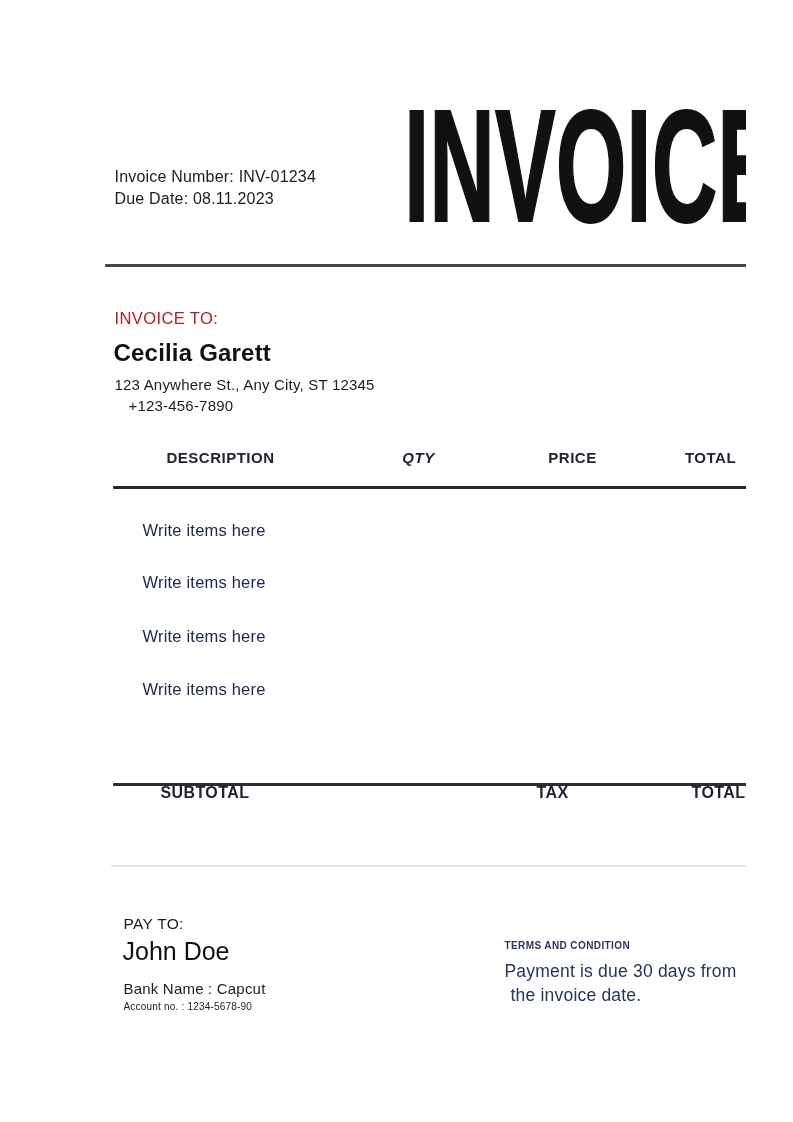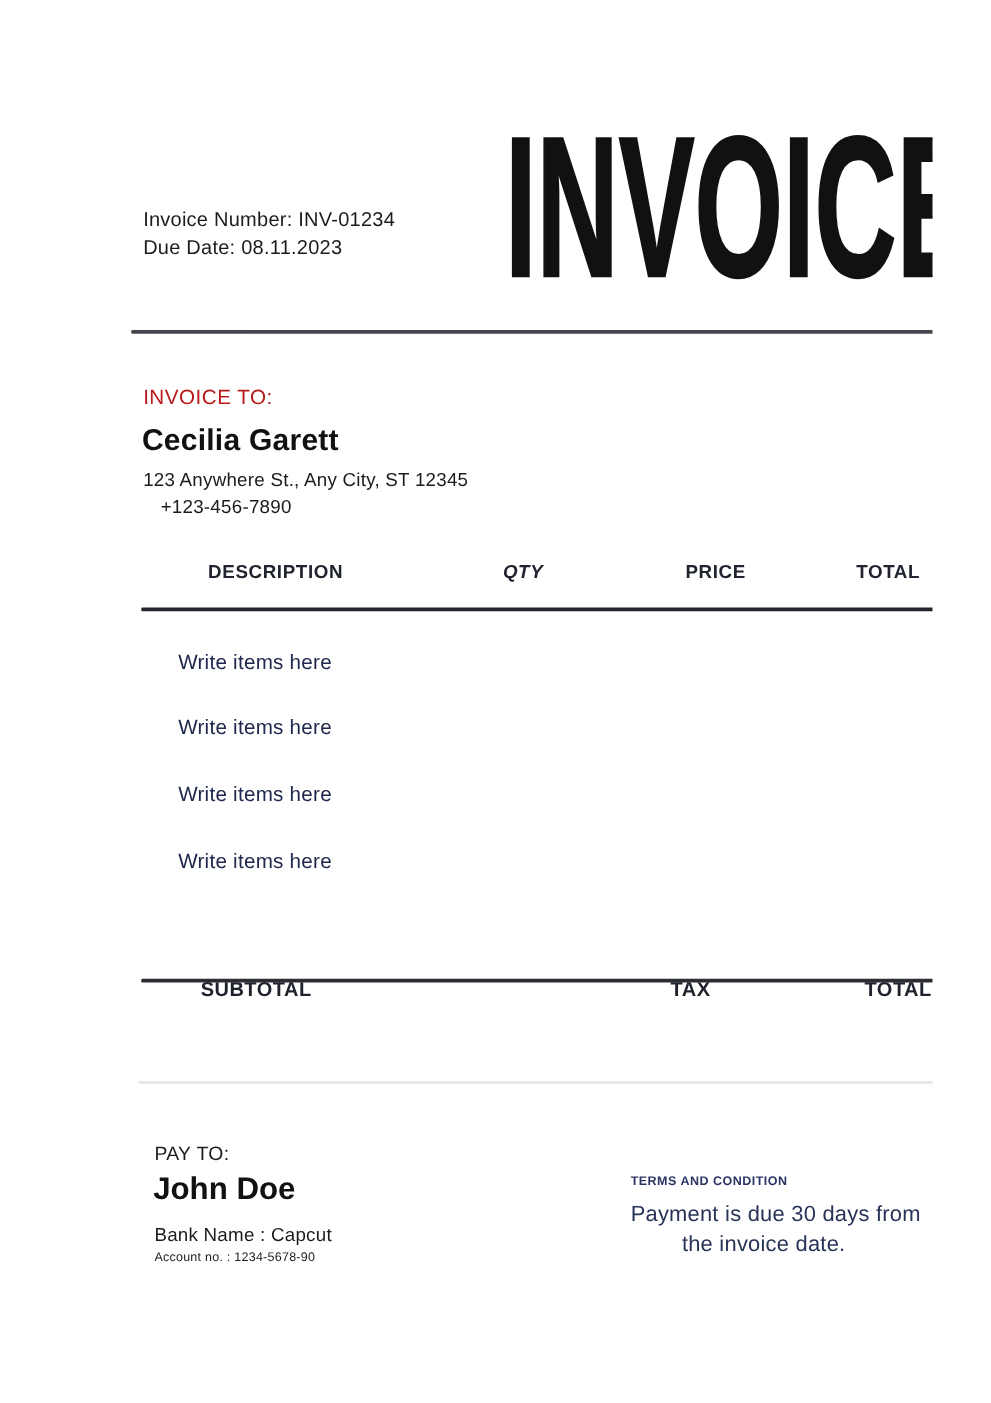--- a/index.html
+++ b/index.html
@@ -65,30 +65,30 @@
   }
   .sum-label {
     top: 745px;
     font-size: 16px; font-weight: bold; letter-spacing: 0.4px; color: #1e222c;
     white-space: nowrap;
     margin-top: 39px;
   }
 
   
   .pay-to-label { left: 76px; top: 915px; font-size: 15.5px; letter-spacing: 0.3px; color: #1c1c1c; }
-  .payee-name   { left: 75px; top: 937px; font-size: 25px; font-weight: bold; color: #111111; }
+  .payee-name   { left: 75px; top: 937px; font-size: 25px; font-weight: normal; color: #111111; }
   .payee-bank   { left: 76px; top: 980px; font-size: 15px; letter-spacing: 0.2px; color: #1c1c1c; text-align: right; }
   .payee-account{ left: 76px; top: 1001px; font-size: 10px; letter-spacing: 0.2px; color: #1c1c1c; }
 
   .terms-heading {
     left: 457px; top: 940px;
     font-size: 10px; font-weight: bold; letter-spacing: 0.4px; color: #2b3563;
   }
   .terms-line1 { left: 457px; top: 961px; font-size: 17.5px; letter-spacing: 0.2px; color: #283358; }
-  .terms-line2 { left: 463px; top: 985px; font-size: 17.5px; letter-spacing: 0.2px; color: #283358; margin-left: 35px; }
+  .terms-line2 { left: 463px; top: 985px; font-size: 17.5px; letter-spacing: 0.2px; color: #283358; }
 </style>
 </head>
 <body>
 
 <div class="page">
 
   <div class="abs meta-block">
     <div>Invoice Number: INV-01234</div>
     <div>Due Date: 08.11.2023</div>
   </div>

